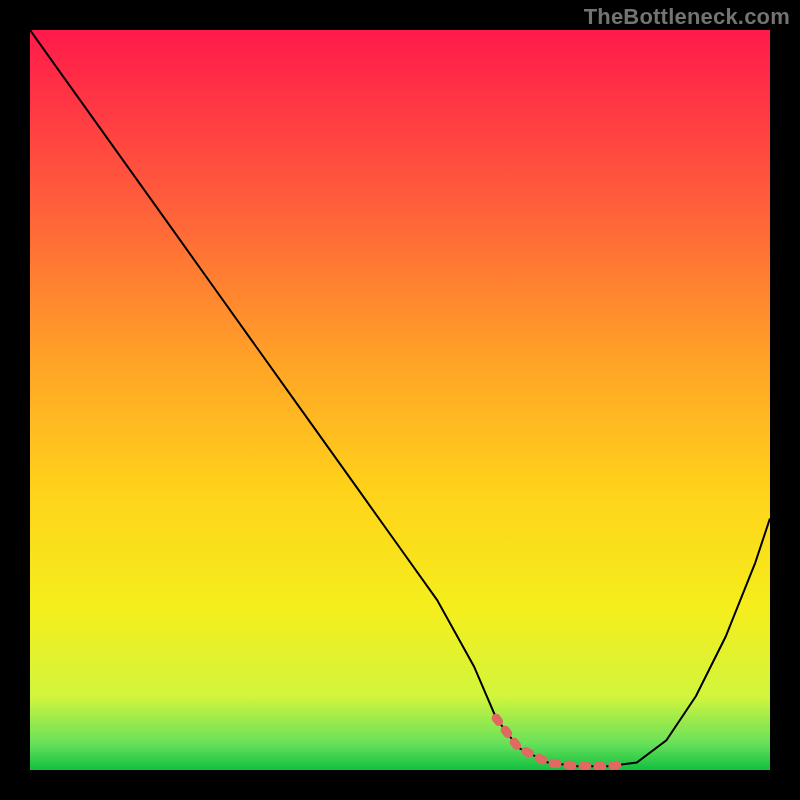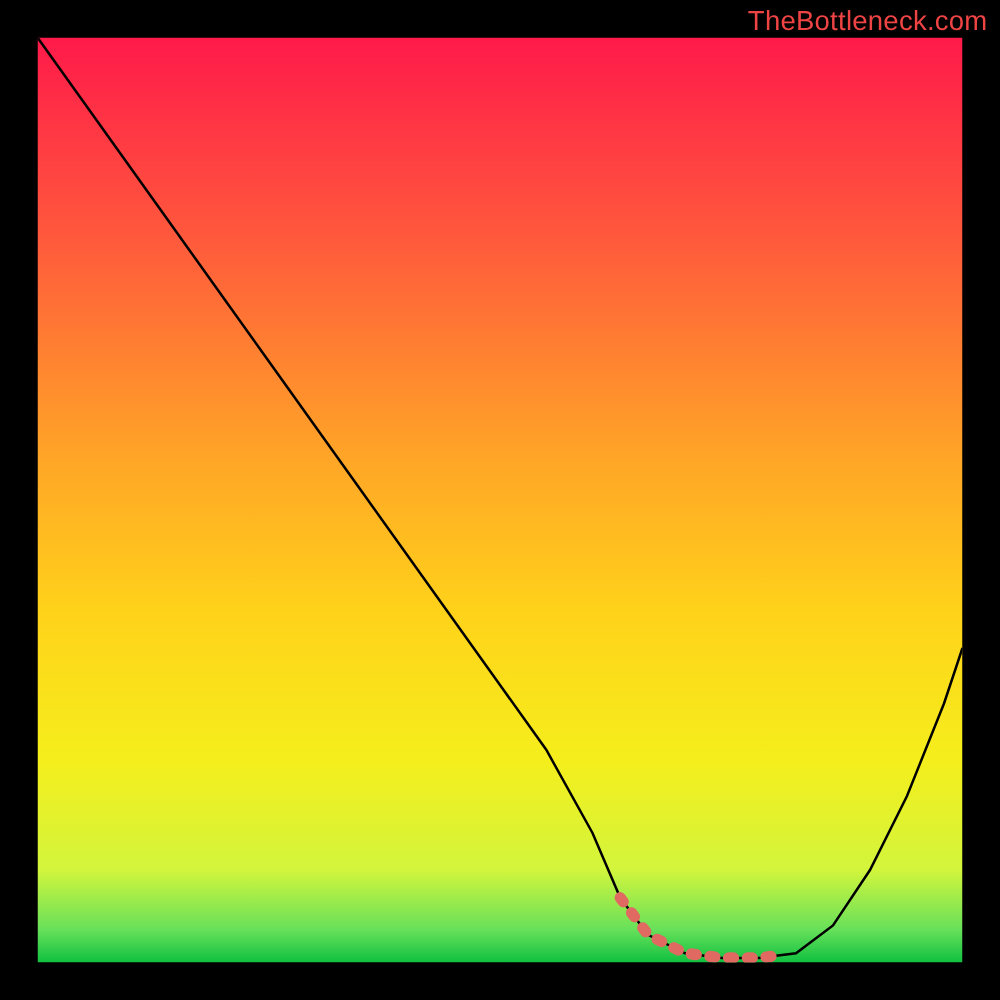--- a/index.html
+++ b/index.html
@@ -14,24 +14,24 @@
   .wrap {
     position: relative;
     width: 800px;
     height: 800px;
     background: #000;
   }
   .watermark {
     position: absolute;
     top: 4px;
     right: 10px;
-    color: #ef4444;
+    color: #737373;
     font-size: 22px;
     letter-spacing: 0.2px;
-    font-weight: 400;
+    font-weight: 700;
     user-select: none;
     margin-left: 11px;
   }
   .plot {
     position: absolute;
     left: 30px;
     top: 30px;
     width: 740px;
     height: 740px;
   }

